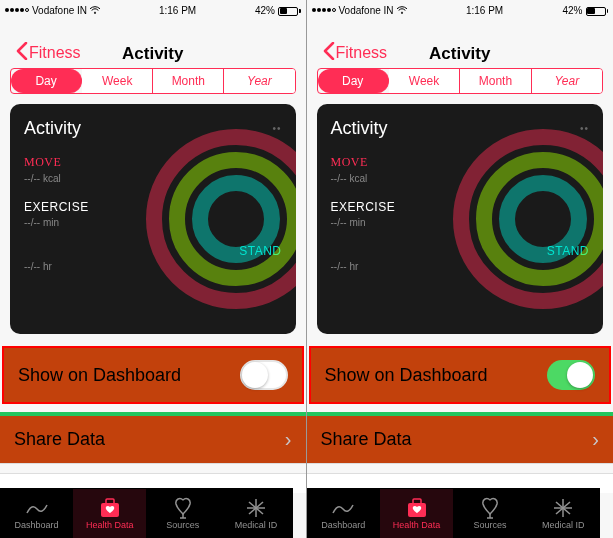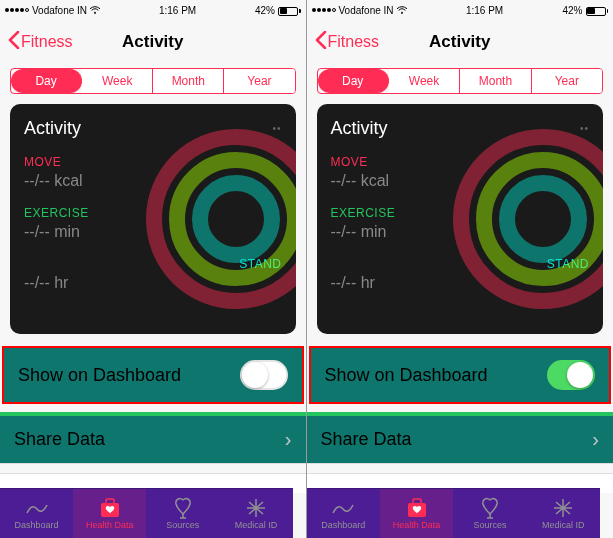--- a/index.html
+++ b/index.html
@@ -13,60 +13,60 @@
     .status-right { display: flex; align-items: flex-end; gap: 3px; }
     .dots { display: flex; gap: 1px; }
     .dot { width: 4px; height: 4px; border-radius: 50%; background: #000; }
     .dot.empty { background: transparent; border: 0.5px solid #000; }
     .wifi-icon svg { width: 10px; height: 8px; }
     .battery-icon { display: flex; align-items: center; }
     .battery-body { width: 20px; height: 9px; border: 1px solid #000; border-radius: 2px; position: relative; }
     .battery-fill { position: absolute; left: 0.5px; top: 0.5px; bottom: 0.5px; width: 42%; background: #000; border-radius: 1px; }
     .battery-tip { width: 1.5px; height: 4px; background: #000; margin-left: 1px; border-radius: 0 1px 1px 0; }
 
-    .nav-bar { height: 44px; display: flex; align-items: center; padding: 0 8px; position: relative; background: #f7f7f7; }
+    .nav-bar { height: 44px; display: flex; align-items: flex-end; padding: 0 16px; position: relative; background: #f7f7f7; }
     .back-button { display: flex; align-items: center; color: #ff2d55; font-size: 16px; }
     .back-chev { display: inline-block; margin-right: 1px; }
     .nav-title { position: absolute; left: 50%; transform: translateX(-50%); font-size: 17px; font-weight: 600; color: #000; }
 
     .segmented { display: flex; margin: 4px 10px 10px; border: 1px solid #ff2d55; border-radius: 4px; overflow: hidden; }
     .seg { flex: 1; text-align: center; font-size: 12px; padding: 5px 0; color: #ff2d55; border-right: 1px solid #ff2d55; background: #fff; }
-    .seg:last-child { border-right: none; }
+    .seg:last-child { border-right: none; font-style: italic; }
     .seg.active { background: #ff2d55; color: #fff; border-radius: 12px; }
 
     .activity-card { margin: 0 10px 12px; background: #1a1a1a; border-radius: 10px; padding: 14px 14px 18px; position: relative; overflow: hidden; height: 230px; }
     .card-title { color: #fff; font-size: 18px; font-weight: 400; margin-bottom: 16px; display: flex; justify-content: space-between; align-items: center; }
     .card-menu { color: #666; font-size: 10px; letter-spacing: 1px; }
     .metric { margin-bottom: 16px; }
     .metric-label { font-size: 12px; font-weight: 500; letter-spacing: 0.5px; margin-bottom: 3px; }
-    .metric-label.move { color: #ff2d55; }
-    .metric-label.exercise { color: #22c55e; }
+    .metric-label.move { color: #ff2d55; font-family: Liberation Serif, serif; }
+    .metric-label.exercise { color: #ffffff; }
     .metric-label.stand { color: #00e5d1; text-align: right; }
-    .metric-value { color: #888; font-size: 16px; }
+    .metric-value { color: #888; font-size: 10px; }
     .rings { position: absolute; right: -35px; top: 50%; transform: translateY(-50%); width: 190px; height: 190px; }
     .ring { position: absolute; border-radius: 50%; border-style: solid; opacity: 0.45; }
     .ring.r1 { width: 180px; height: 180px; left: 5px; top: 5px; border-width: 16px; border-color: #ff2d55; }
     .ring.r2 { width: 134px; height: 134px; left: 28px; top: 28px; border-width: 16px; border-color: #a5ff00; }
     .ring.r3 { width: 88px; height: 88px; left: 51px; top: 51px; border-width: 16px; border-color: #00e5d1; }
 
-    .list-row { background: #0f766e; border-top: 1px solid #ddd; border-bottom: 1px solid #ddd; padding: 12px 14px; font-size: 18px; color: #000; display: flex; align-items: center; justify-content: space-between; margin-bottom: -1px; }
+    .list-row { background: #c2410c; border-top: 1px solid #ddd; border-bottom: 1px solid #ddd; padding: 12px 14px; font-size: 18px; color: #000; display: flex; align-items: center; justify-content: space-between; margin-bottom: -1px; }
     .highlight-row { border: 2px solid #ff0000; margin: 0 2px 8px; }
     .share-row { border-top: 4px solid #22c55e; }
     .chevron { color: #c7c7cc; font-size: 20px; }
 
     .toggle { width: 48px; height: 30px; border-radius: 15px; position: relative; }
     .toggle.off { background: #fff; border: 2px solid #e5e5e5; }
     .toggle.on { background: #4cd964; }
     .knob { width: 26px; height: 26px; border-radius: 50%; background: #fff; position: absolute; top: 0; box-shadow: 0 1px 3px rgba(0,0,0,0.3); }
     .toggle.off .knob { left: 0; }
     .toggle.on .knob { right: 2px; top: 2px; }
 
     .partial-row { background: #fff; border-top: 1px solid #ddd; padding: 12px 14px 0; font-size: 18px; color: #aaa; height: 20px; overflow: hidden; margin-top: 10px; }
 
-    .tab-bar { position: absolute; bottom: 0; left: 0; right: 13px; height: 50px; background: #4c1d95; border-top: 1px solid rgba(0,0,0,0.2); display: flex; }
+    .tab-bar { position: absolute; bottom: 0; left: 0; right: 13px; height: 50px; background: #000000; border-top: 1px solid rgba(0,0,0,0.2); display: flex; }
     .tab { flex: 1; display: flex; flex-direction: column; align-items: center; justify-content: center; gap: 1px; color: #929292; font-size: 9px; }
     .tab.active { color: #ff2d55; }
     .tab.active .tab-bg { background: rgba(255,45,85,0.15); }
     .tab-bg { width: 100%; height: 100%; display: flex; flex-direction: column; align-items: center; justify-content: center; gap: 1px; }
     .tab-icon { width: 24px; height: 22px; display: flex; align-items: center; justify-content: center; }
     .tab-icon svg { width: 24px; height: 22px; }
   </style>
 </head>
 <body>
 

